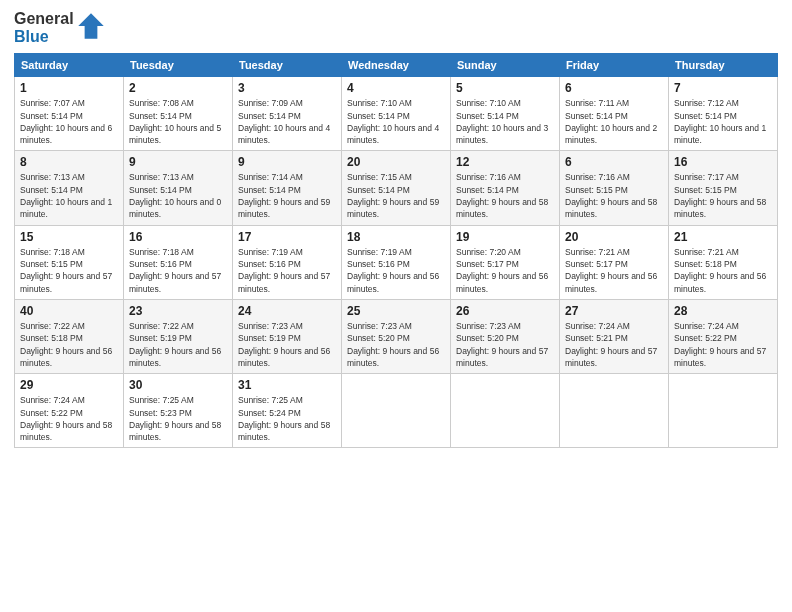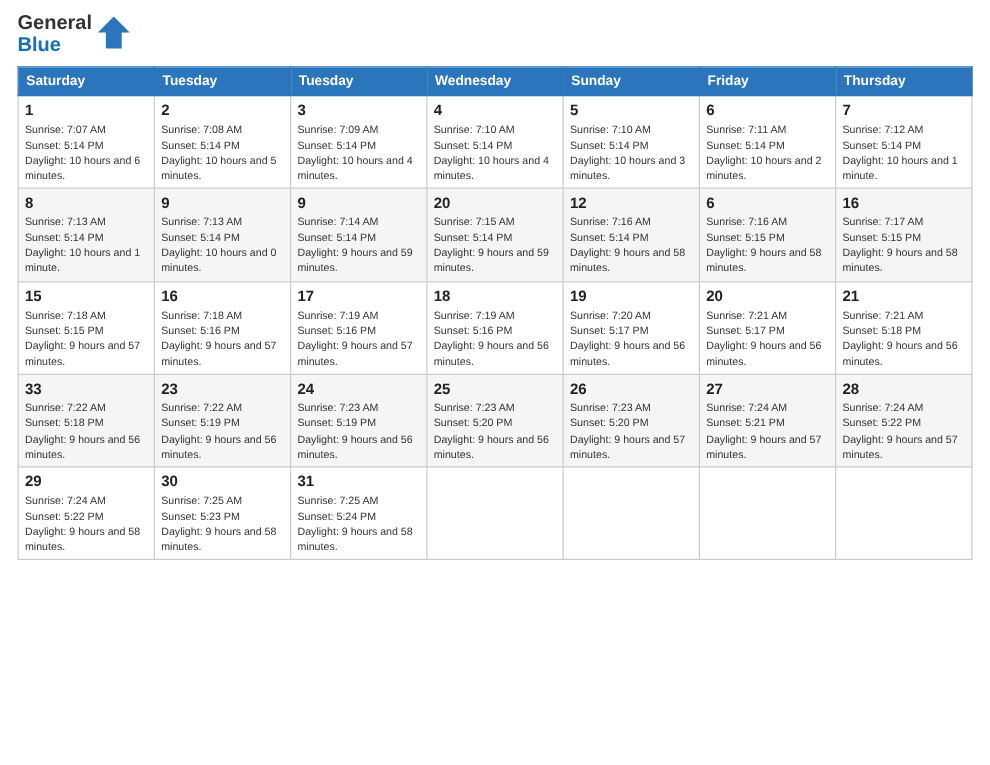--- a/index.html
+++ b/index.html
@@ -161,21 +161,21 @@
           <td><span class="day-num">18</span>
 <span class="day-info">Sunrise: 7:19 AM<br>Sunset: 5:16 PM<br>Daylight: 9 hours and 56 minutes.</span></td>
           <td><span class="day-num">19</span>
 <span class="day-info">Sunrise: 7:20 AM<br>Sunset: 5:17 PM<br>Daylight: 9 hours and 56 minutes.</span></td>
           <td><span class="day-num">20</span>
 <span class="day-info">Sunrise: 7:21 AM<br>Sunset: 5:17 PM<br>Daylight: 9 hours and 56 minutes.</span></td>
           <td><span class="day-num">21</span>
 <span class="day-info">Sunrise: 7:21 AM<br>Sunset: 5:18 PM<br>Daylight: 9 hours and 56 minutes.</span></td>
         </tr>
         <tr class="row-even">
-          <td><span class="day-num">33</span>
+          <td><span class="day-num">40</span>
 <span class="day-info">Sunrise: 7:22 AM<br>Sunset: 5:18 PM<br>Daylight: 9 hours and 56 minutes.</span></td>
           <td><span class="day-num">23</span>
 <span class="day-info">Sunrise: 7:22 AM<br>Sunset: 5:19 PM<br>Daylight: 9 hours and 56 minutes.</span></td>
           <td><span class="day-num">24</span>
 <span class="day-info">Sunrise: 7:23 AM<br>Sunset: 5:19 PM<br>Daylight: 9 hours and 56 minutes.</span></td>
           <td><span class="day-num">25</span>
 <span class="day-info">Sunrise: 7:23 AM<br>Sunset: 5:20 PM<br>Daylight: 9 hours and 56 minutes.</span></td>
           <td><span class="day-num">26</span>
 <span class="day-info">Sunrise: 7:23 AM<br>Sunset: 5:20 PM<br>Daylight: 9 hours and 57 minutes.</span></td>
           <td><span class="day-num">27</span>

